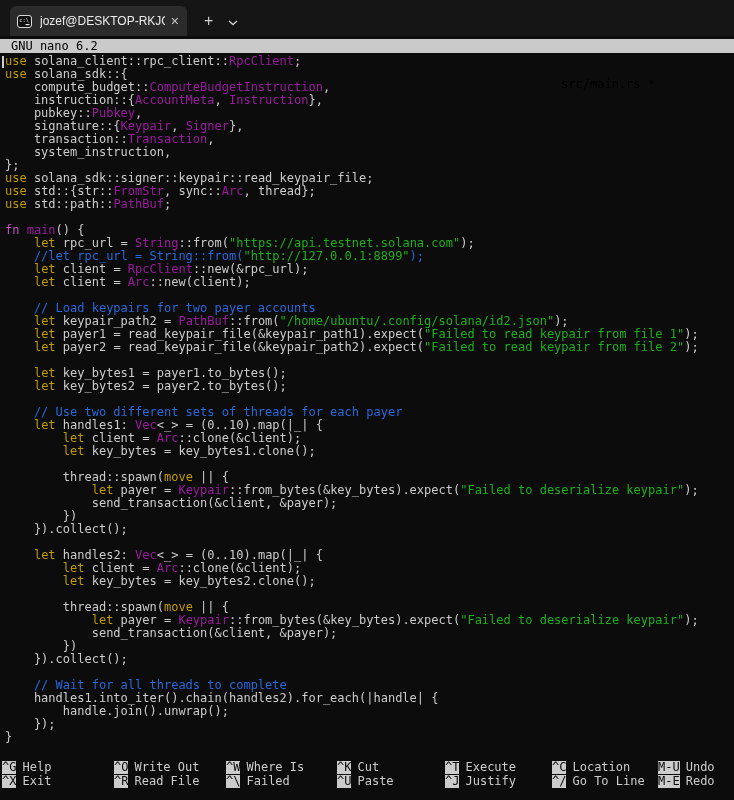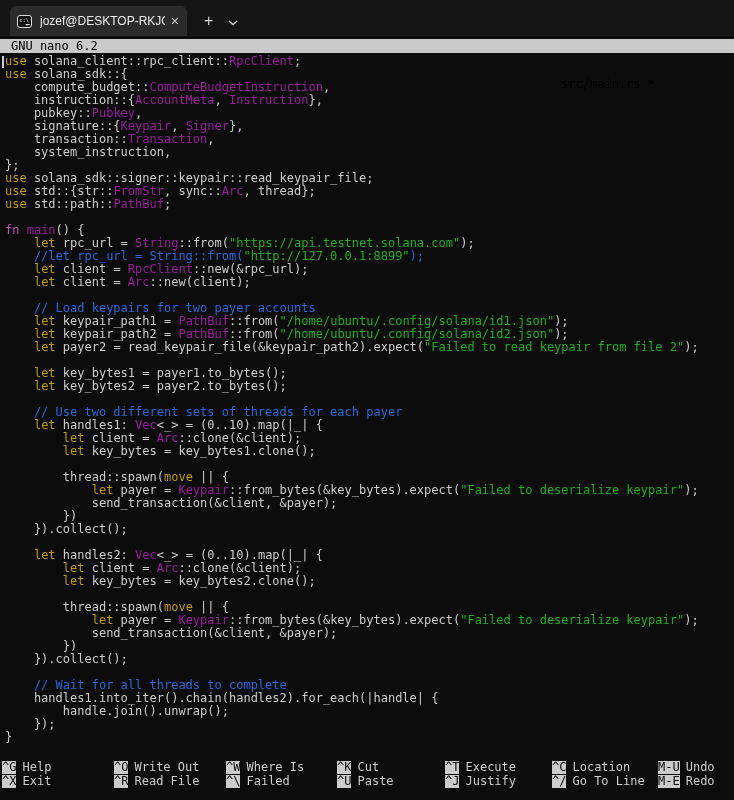--- a/index.html
+++ b/index.html
@@ -82,22 +82,22 @@
         <div class="line"><span class="kw">use</span><span class="pl"> std::{str::</span><span class="ty">FromStr</span><span class="pl">, sync::</span><span class="ty">Arc</span><span class="pl">, thread};</span></div>
         <div class="line"><span class="kw">use</span><span class="pl"> std::path::</span><span class="ty">PathBuf</span><span class="pl">;</span></div>
         <div class="line"></div>
         <div class="line"><span class="fn">fn </span><span class="ty">main</span><span class="pl">() {</span></div>
         <div class="line"><span class="pl">    </span><span class="kw">let</span><span class="pl"> rpc_url = </span><span class="ty">String</span><span class="pl">::from(</span><span class="st">"https://api.testnet.solana.com"</span><span class="pl">);</span></div>
         <div class="line"><span class="co">    //let rpc_url = String::from(</span><span class="st">"http://127.0.0.1:8899"</span><span class="co">);</span></div>
         <div class="line"><span class="pl">    </span><span class="kw">let</span><span class="pl"> client = </span><span class="ty">RpcClient</span><span class="pl">::new(&amp;rpc_url);</span></div>
         <div class="line"><span class="pl">    </span><span class="kw">let</span><span class="pl"> client = </span><span class="ty">Arc</span><span class="pl">::new(client);</span></div>
         <div class="line"></div>
         <div class="line"><span class="co">    // Load keypairs for two payer accounts</span></div>
-        <div class="line"><span class="pl">    </span><span class="kw">let</span><span class="pl"> keypair_path1 = </span><span class="ty">PathBuf</span><span class="pl">::from(</span><span class="st">"/home/ubuntu/.config/solana/id1.json"</span><span class="pl">);</span></div>
         <div class="line"><span class="pl">    </span><span class="kw">let</span><span class="pl"> keypair_path2 = </span><span class="ty">PathBuf</span><span class="pl">::from(</span><span class="st">"/home/ubuntu/.config/solana/id2.json"</span><span class="pl">);</span></div>
+        <div class="line"><span class="pl">    </span><span class="kw">let</span><span class="pl"> payer1 = read_keypair_file(&amp;keypair_path1).expect(</span><span class="st">"Failed to read keypair from file 1"</span><span class="pl">);</span></div>
         <div class="line"><span class="pl">    </span><span class="kw">let</span><span class="pl"> payer2 = read_keypair_file(&amp;keypair_path2).expect(</span><span class="st">"Failed to read keypair from file 2"</span><span class="pl">);</span></div>
         <div class="line"></div>
         <div class="line"><span class="pl">    </span><span class="kw">let</span><span class="pl"> key_bytes1 = payer1.to_bytes();</span></div>
         <div class="line"><span class="pl">    </span><span class="kw">let</span><span class="pl"> key_bytes2 = payer2.to_bytes();</span></div>
         <div class="line"></div>
         <div class="line"><span class="co">    // Use two different sets of threads for each payer</span></div>
         <div class="line"><span class="pl">    </span><span class="kw">let</span><span class="pl"> handles1: </span><span class="ty">Vec</span><span class="pl">&lt;_&gt; = (0..10).map(|_| {</span></div>
         <div class="line"><span class="pl">        </span><span class="kw">let</span><span class="pl"> client = </span><span class="ty">Arc</span><span class="pl">::clone(&amp;client);</span></div>
         <div class="line"><span class="pl">        </span><span class="kw">let</span><span class="pl"> key_bytes = key_bytes1.clone();</span></div>
         <div class="line"></div>

